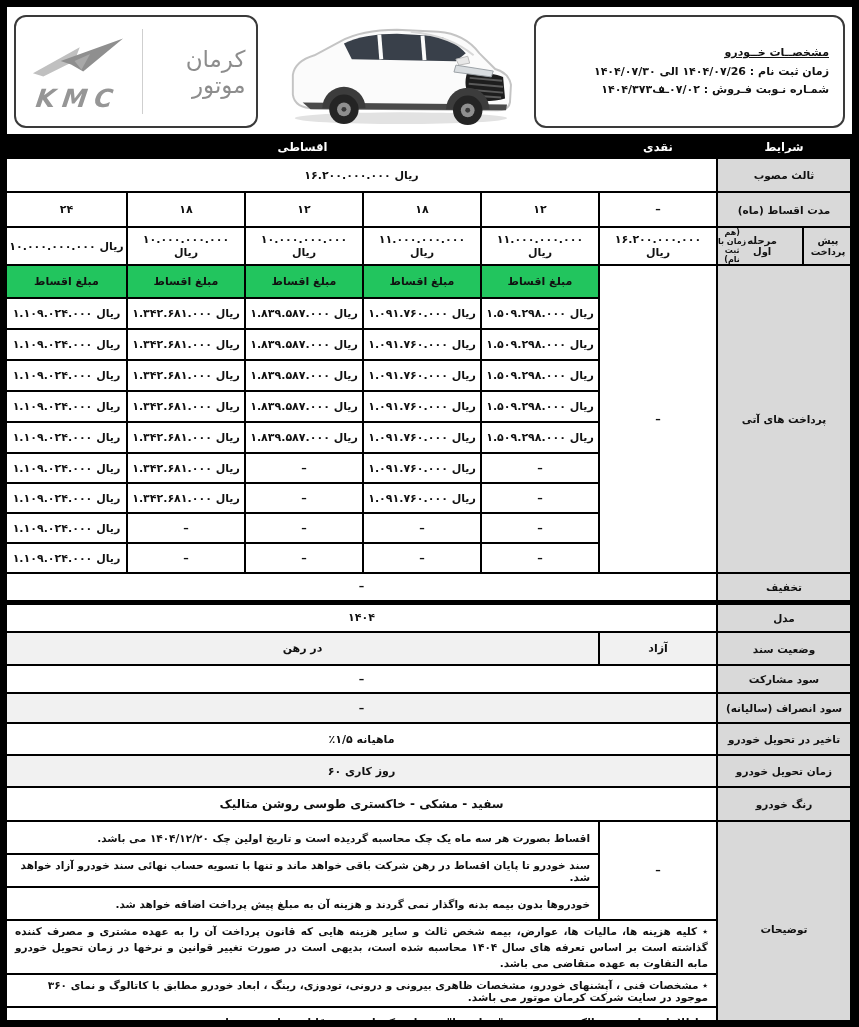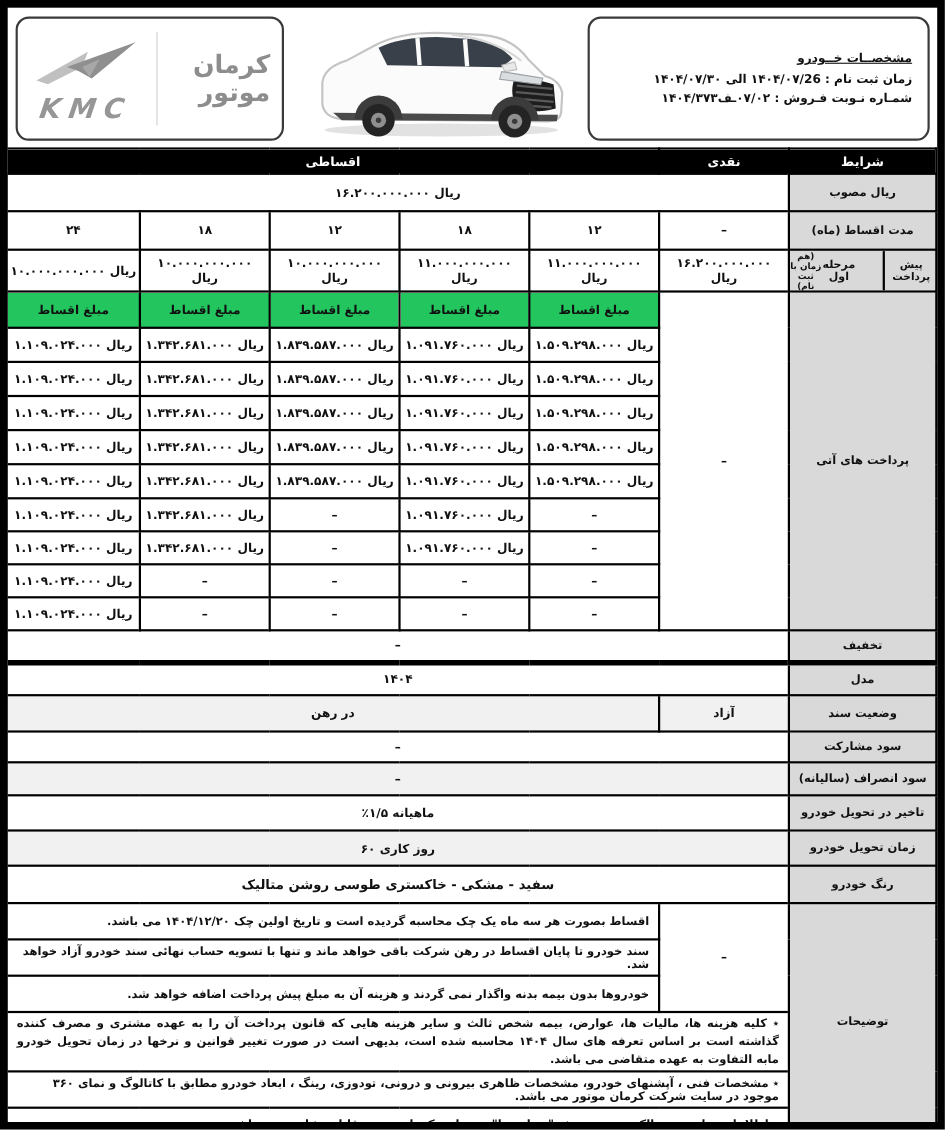--- a/index.html
+++ b/index.html
@@ -8,21 +8,21 @@
         font-family:"DejaVu Sans",sans-serif;direction:rtl;overflow:hidden;}
   
   .header{height:127px;display:flex;align-items:stretch;padding:8px 7px 6px 7px;gap:4px;}
   .specs-box{width:372px;border:2px solid #3a3a3a;border-radius:12px;padding:5px 14px 4px 8px;
              display:flex;flex-direction:column;justify-content:center;}
   .specs-box .ln{font-size:11px;font-weight:bold;color:#111;line-height:18.5px;text-align:right;white-space:nowrap;}
   .specs-box .ln.u{text-decoration:underline;}
   .car-wrap{flex:1;display:flex;align-items:center;justify-content:center;}
   .logo-box{width:290px;border:2px solid #3a3a3a;border-radius:12px;display:flex;
             align-items:center;justify-content:center;gap:12px;padding:6px 10px;}
-  .logo-fa{font-size:23px;font-weight:bold;color:#8d8d8d;letter-spacing:0px;}
+  .logo-fa{font-size:23px;font-weight:normal;color:#8d8d8d;letter-spacing:0px;}
   .logo-divider{width:1px;background:#cfcfcf;align-self:stretch;margin:6px 0;}
   .kmc-emblem{display:flex;flex-direction:column;align-items:center;direction:ltr;}
   .kmc-word{font-size:25px;font-weight:bold;font-style:italic;color:#969696;letter-spacing:7px;
             transform:skewX(-8deg);line-height:20px;margin-top:2px;}
   
   table{border-collapse:collapse;table-layout:fixed;width:845px;height:886px;}
   col.c-lbl{width:134px;} col.c-cash{width:118px;} col.c-i{width:118px;} col.c-il{width:121px;}
   td{border:2px solid #000;text-align:center;vertical-align:middle;font-weight:bold;
      font-size:11px;color:#111;padding:1px 2px;overflow:hidden;}
   tr.hbar td{background:#000;color:#fff;font-size:11.5px;height:23px;}
@@ -118,21 +118,21 @@
     </colgroup>
 
     <tbody>
         <tr class="hbar">
       <td>شرایط</td>
       <td>نقدی</td>
       <td colspan="5">اقساطی</td>
     </tr>
 
     <tr class="h34">
-      <td class="lbl">ریال مصوب</td>
+      <td class="lbl">ثالث مصوب</td>
       <td colspan="6" class="ltr">۱۶.۲۰۰.۰۰۰.۰۰۰ ریال</td>
     </tr>
 
     <tr class="h35">
       <td class="lbl">مدت اقساط (ماه)</td>
       <td>–</td>
       <td>۱۲</td>
       <td>۱۸</td>
       <td>۱۲</td>
       <td>۱۸</td>

